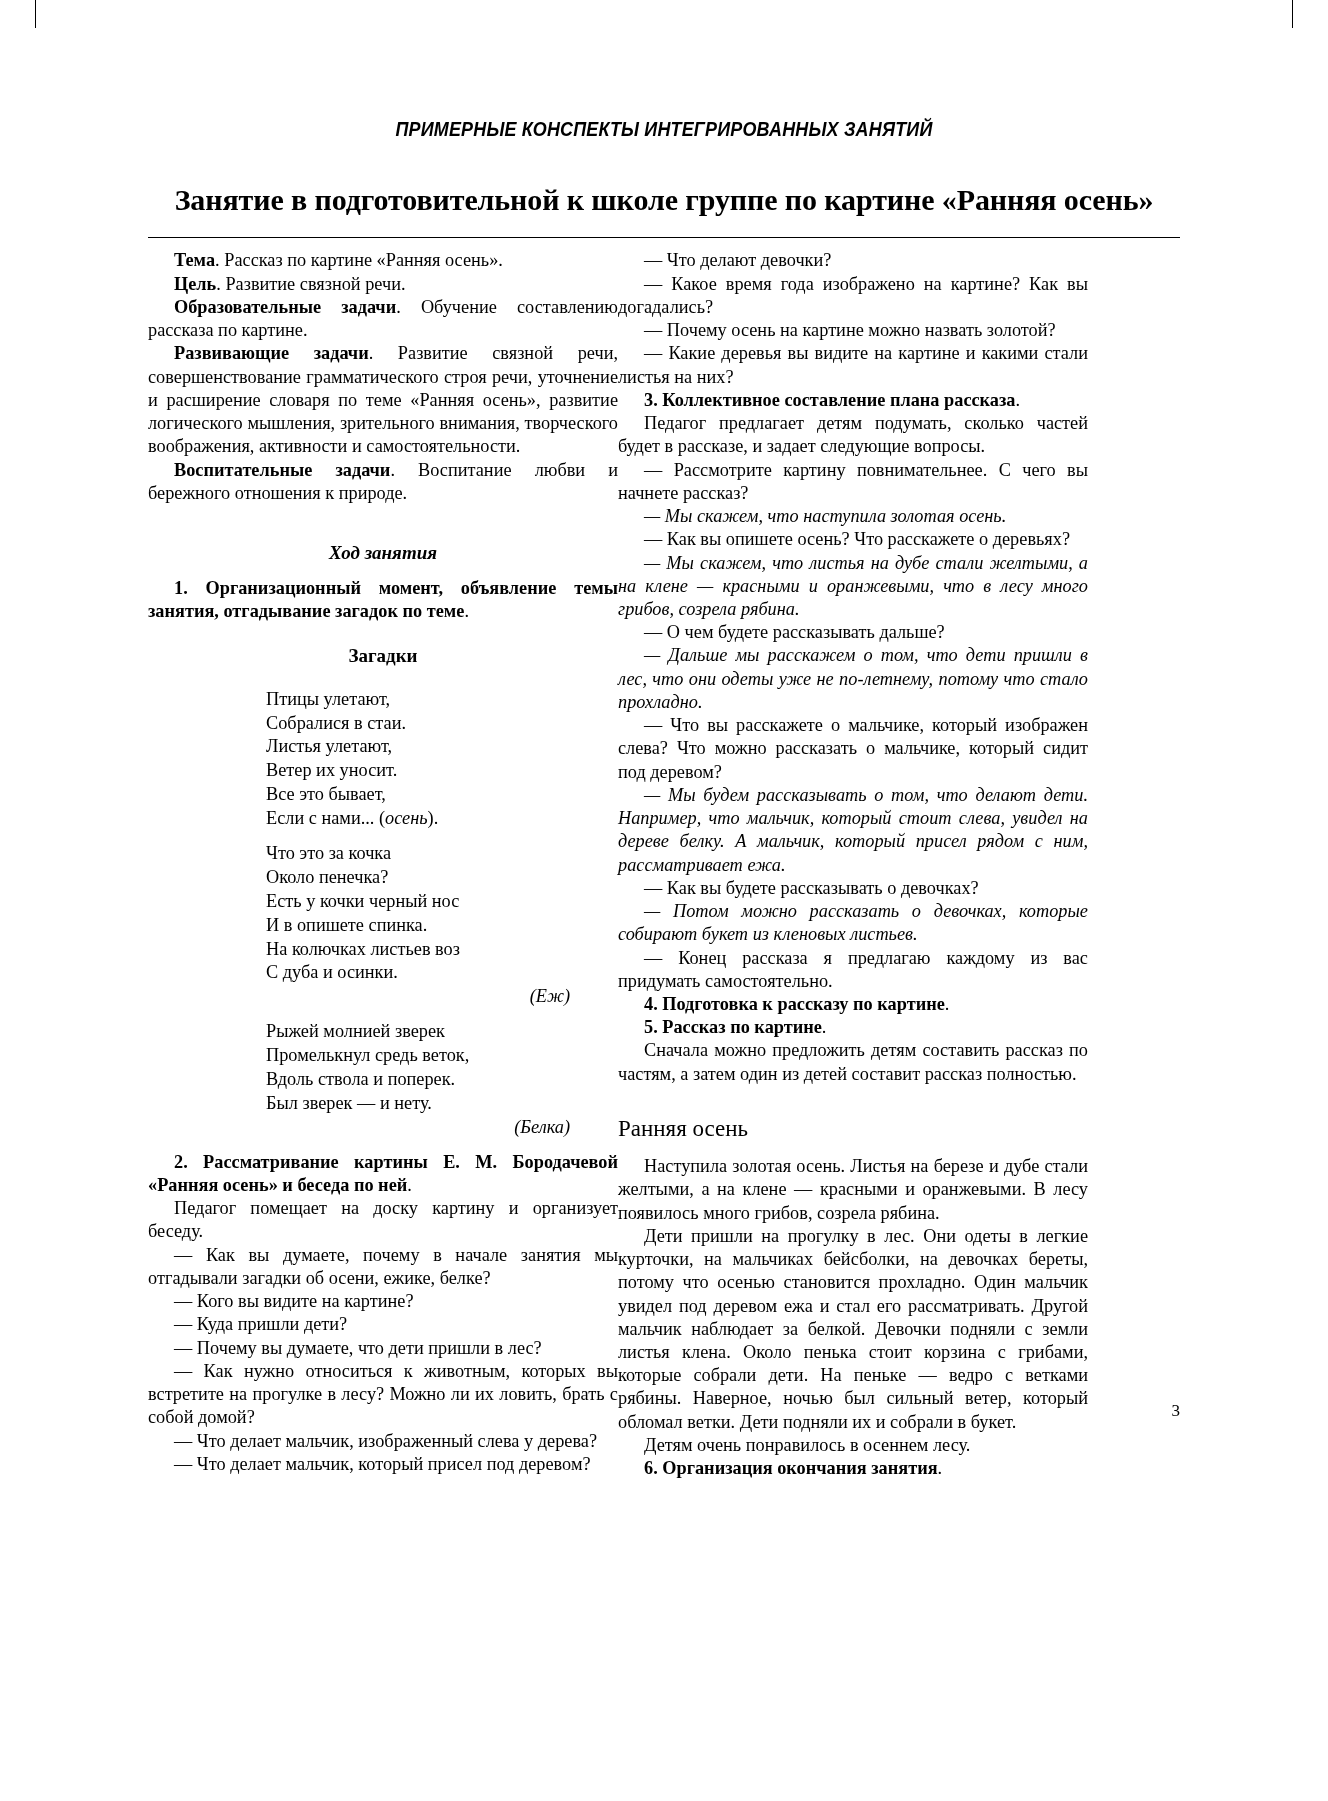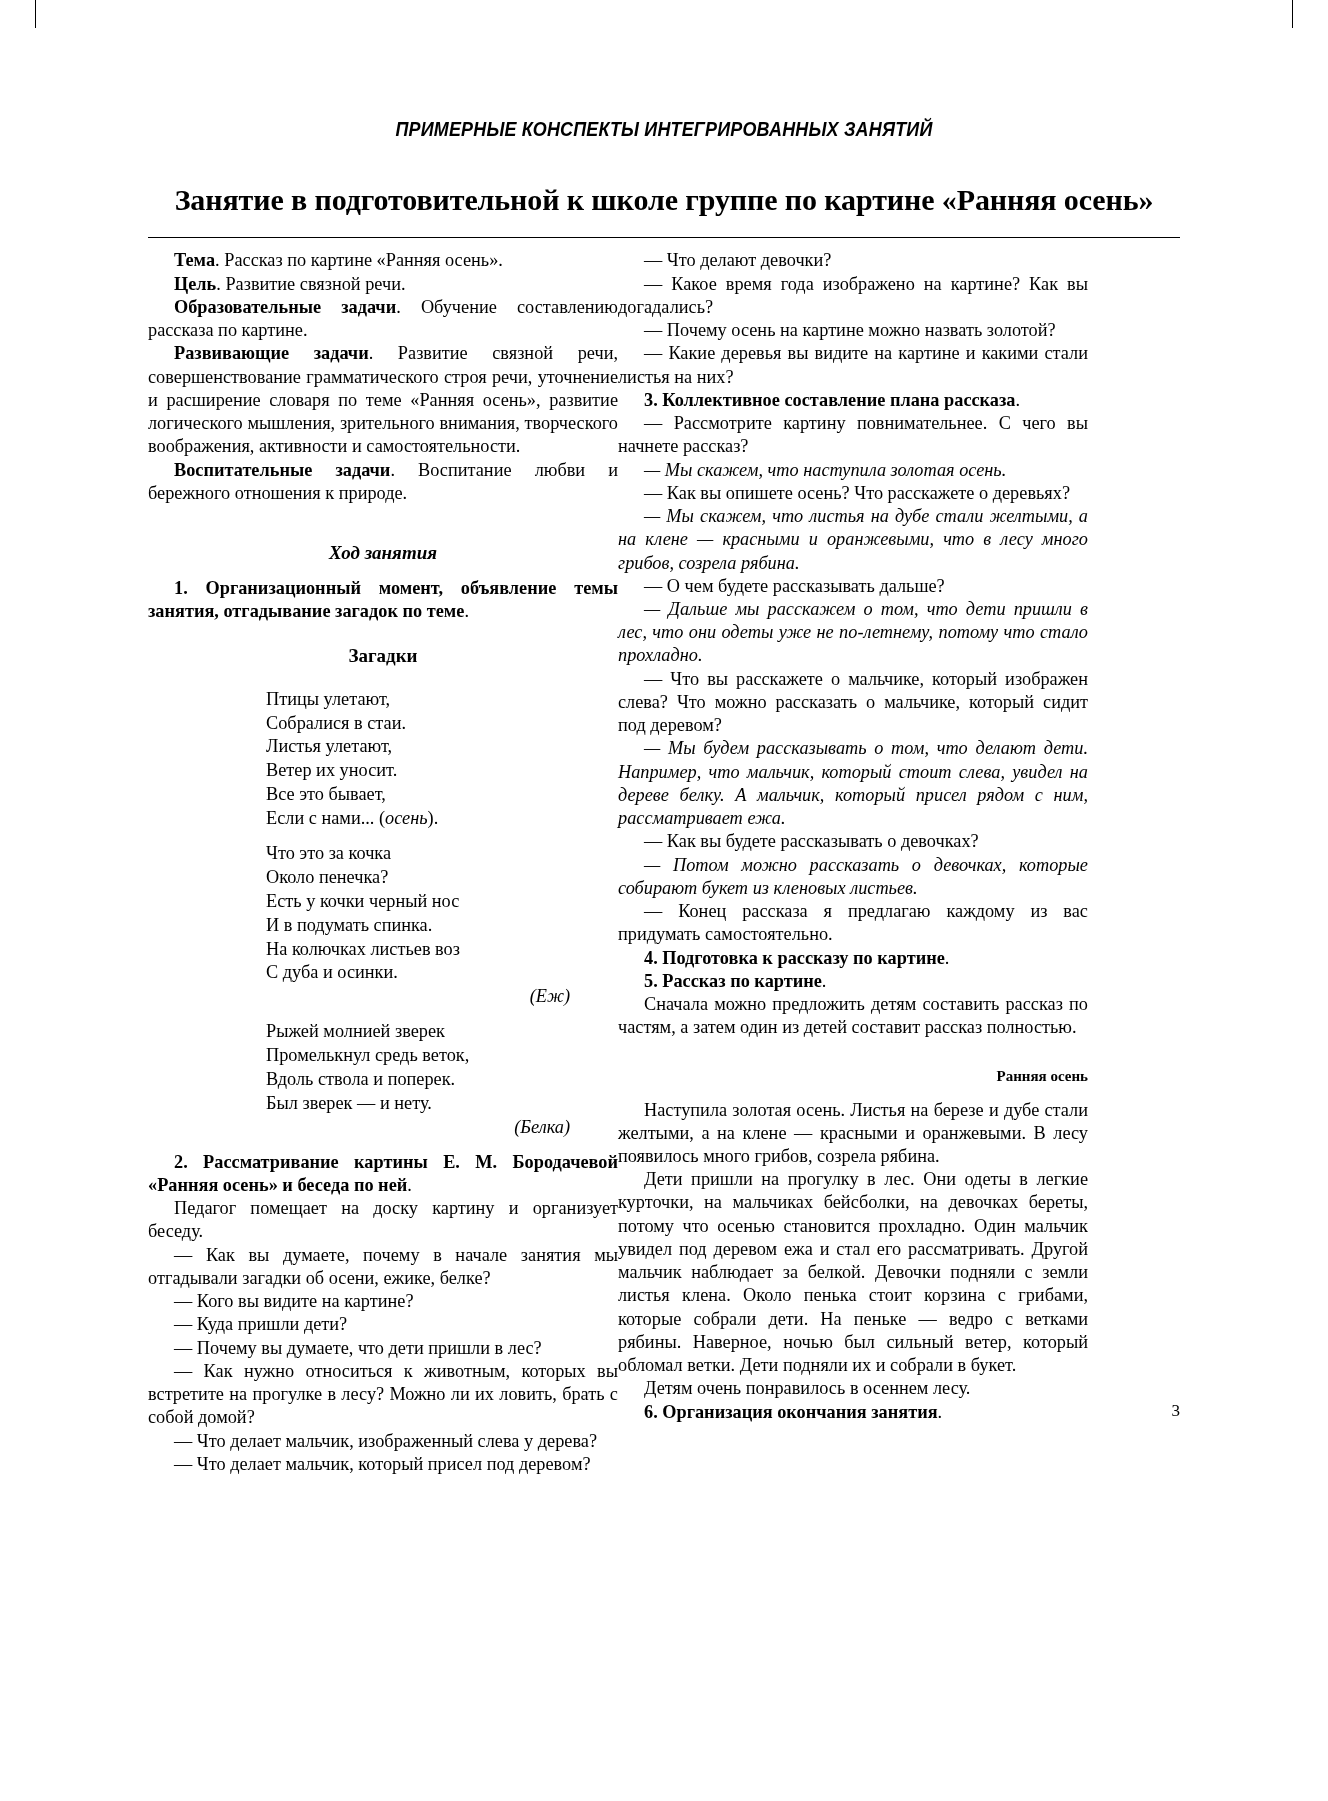--- a/index.html
+++ b/index.html
@@ -91,23 +91,23 @@
     text-indent: 0;
     margin-top: 8px;
   }
   .sub-head {
     text-align: center;
     font-weight: bold;
     font-size: 19px;
     text-indent: 0;
   }
   .story-head {
-    text-align: right;
-    font-weight: bold;
-    font-size: 15px;
+    text-align: left;
+    font-weight: normal;
+    font-size: 23px;
     text-indent: 0;
   }
 
   .gap-lg { height: 28px; }
   .gap-md { height: 20px; }
   .gap-sm { height: 12px; }
 
   .verse {
     text-indent: 0;
     text-align: left;
@@ -178,21 +178,21 @@
         <p class="verse">Листья улетают,</p>
         <p class="verse">Ветер их уносит.</p>
         <p class="verse">Все это бывает,</p>
         <p class="verse"><span>Если с нами... (</span><i>осень</i><span>).</span></p>
 
         <div class="gap-sm"></div>
 
         <p class="verse">Что это за кочка</p>
         <p class="verse">Около пенечка?</p>
         <p class="verse">Есть у кочки черный нос</p>
-        <p class="verse">И в подумать спинка.</p>
+        <p class="verse">И в опишете спинка.</p>
         <p class="verse">На колючках листьев воз</p>
         <p class="verse">С дуба и осинки.</p>
         <p class="verse-attr">(Еж)</p>
 
         <div class="gap-sm"></div>
 
         <p class="verse">Рыжей молнией зверек</p>
         <p class="verse">Промелькнул средь веток,</p>
         <p class="verse">Вдоль ствола и поперек.</p>
         <p class="verse">Был зверек — и нету.</p>
@@ -216,20 +216,21 @@
 
       <div class="col">
 
         <p class="ind">— Что делают девочки?</p>
         <p class="ind">— Какое время года изображено на картине? Как вы догадались?</p>
         <p class="ind">— Почему осень на картине можно назвать золотой?</p>
         <p class="ind">— Какие деревья вы видите на картине и какими стали листья на них?</p>
 
         <p class="ind"><b>3. Коллективное составление плана рассказа</b><span>.</span></p>
 
+        <p class="ind">Педагог предлагает детям подумать, сколько частей будет в рассказе, и задает следующие вопросы.</p>
 
         <p class="ind">— Рассмотрите картину повнимательнее. С чего вы начнете рассказ?</p>
         <p class="ind i">— Мы скажем, что наступила золотая осень.</p>
         <p class="ind">— Как вы опишете осень? Что расскажете о деревьях?</p>
         <p class="ind i">— Мы скажем, что листья на дубе стали желтыми, а на клене — красными и оранжевыми, что в лесу много грибов, созрела рябина.</p>
         <p class="ind">— О чем будете рассказывать дальше?</p>
         <p class="ind i">— Дальше мы расскажем о том, что дети пришли в лес, что они одеты уже не по-летнему, потому что стало прохладно.</p>
         <p class="ind">— Что вы расскажете о мальчике, который изображен слева? Что можно рассказать о мальчике, который сидит под деревом?</p>
         <p class="ind i">— Мы будем рассказывать о том, что делают дети. Например, что мальчик, который стоит слева, увидел на дереве белку. А мальчик, который присел рядом с ним, рассматривает ежа.</p>
         <p class="ind">— Как вы будете рассказывать о девочках?</p>

